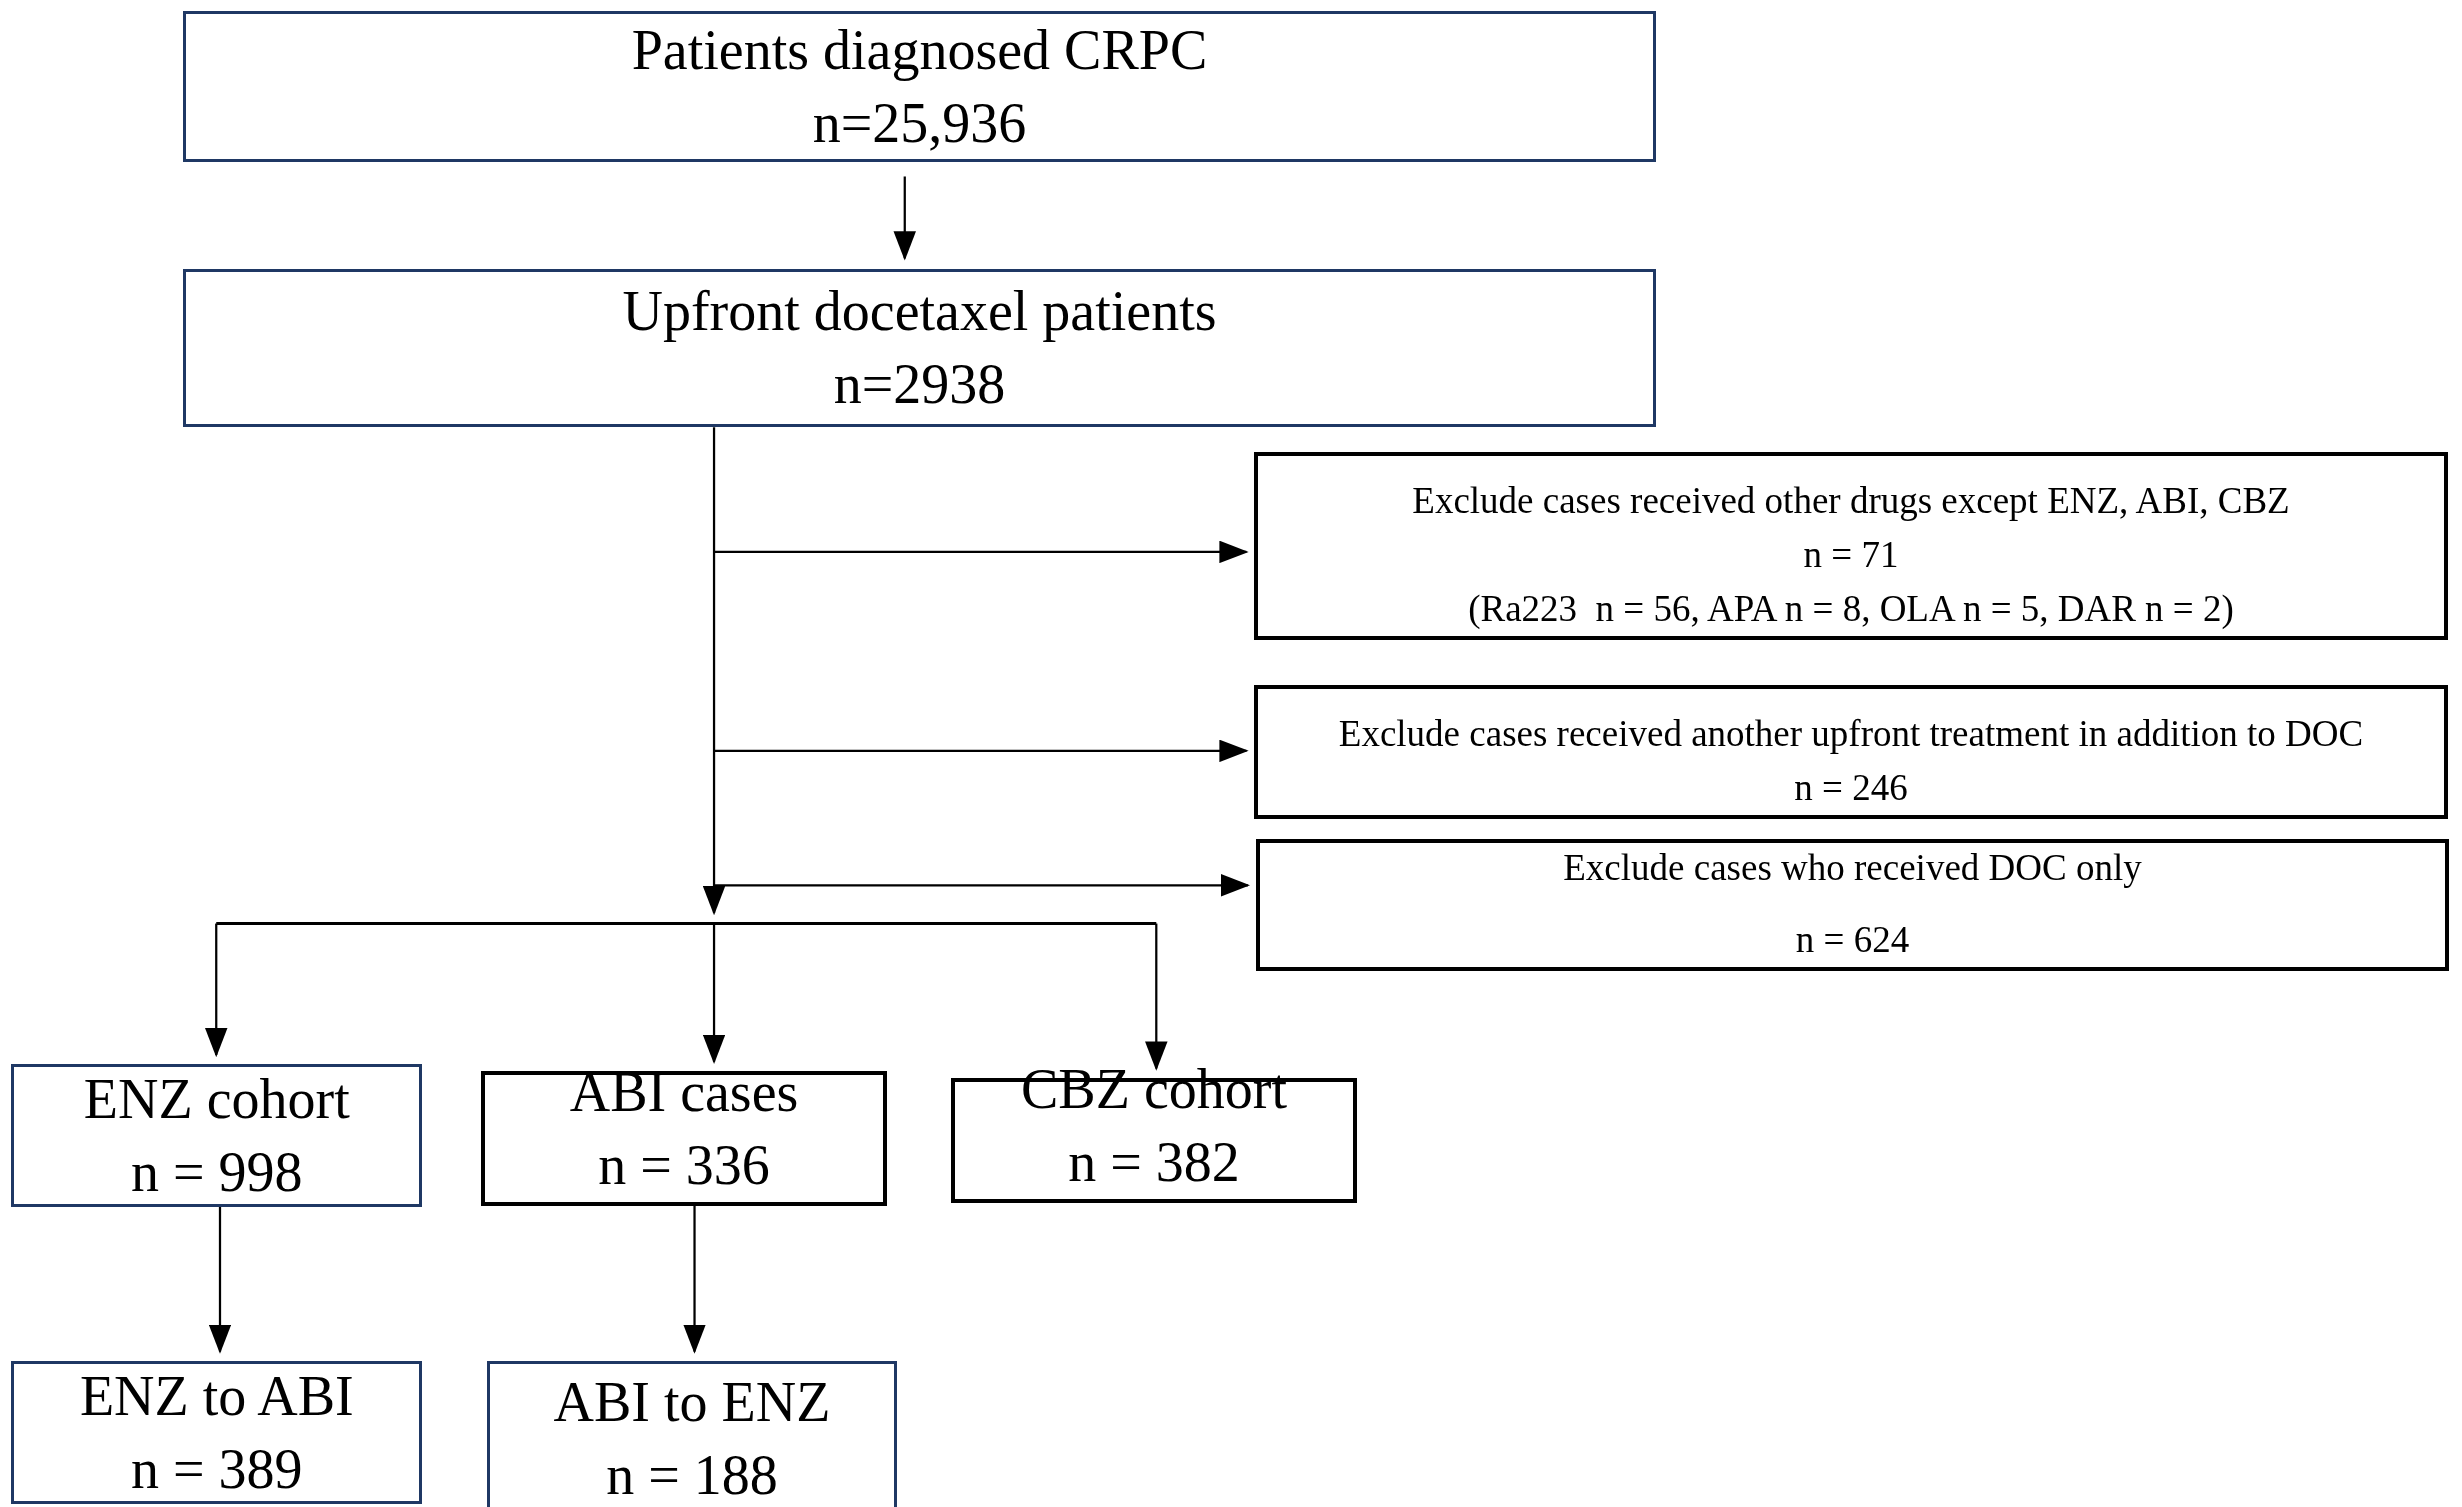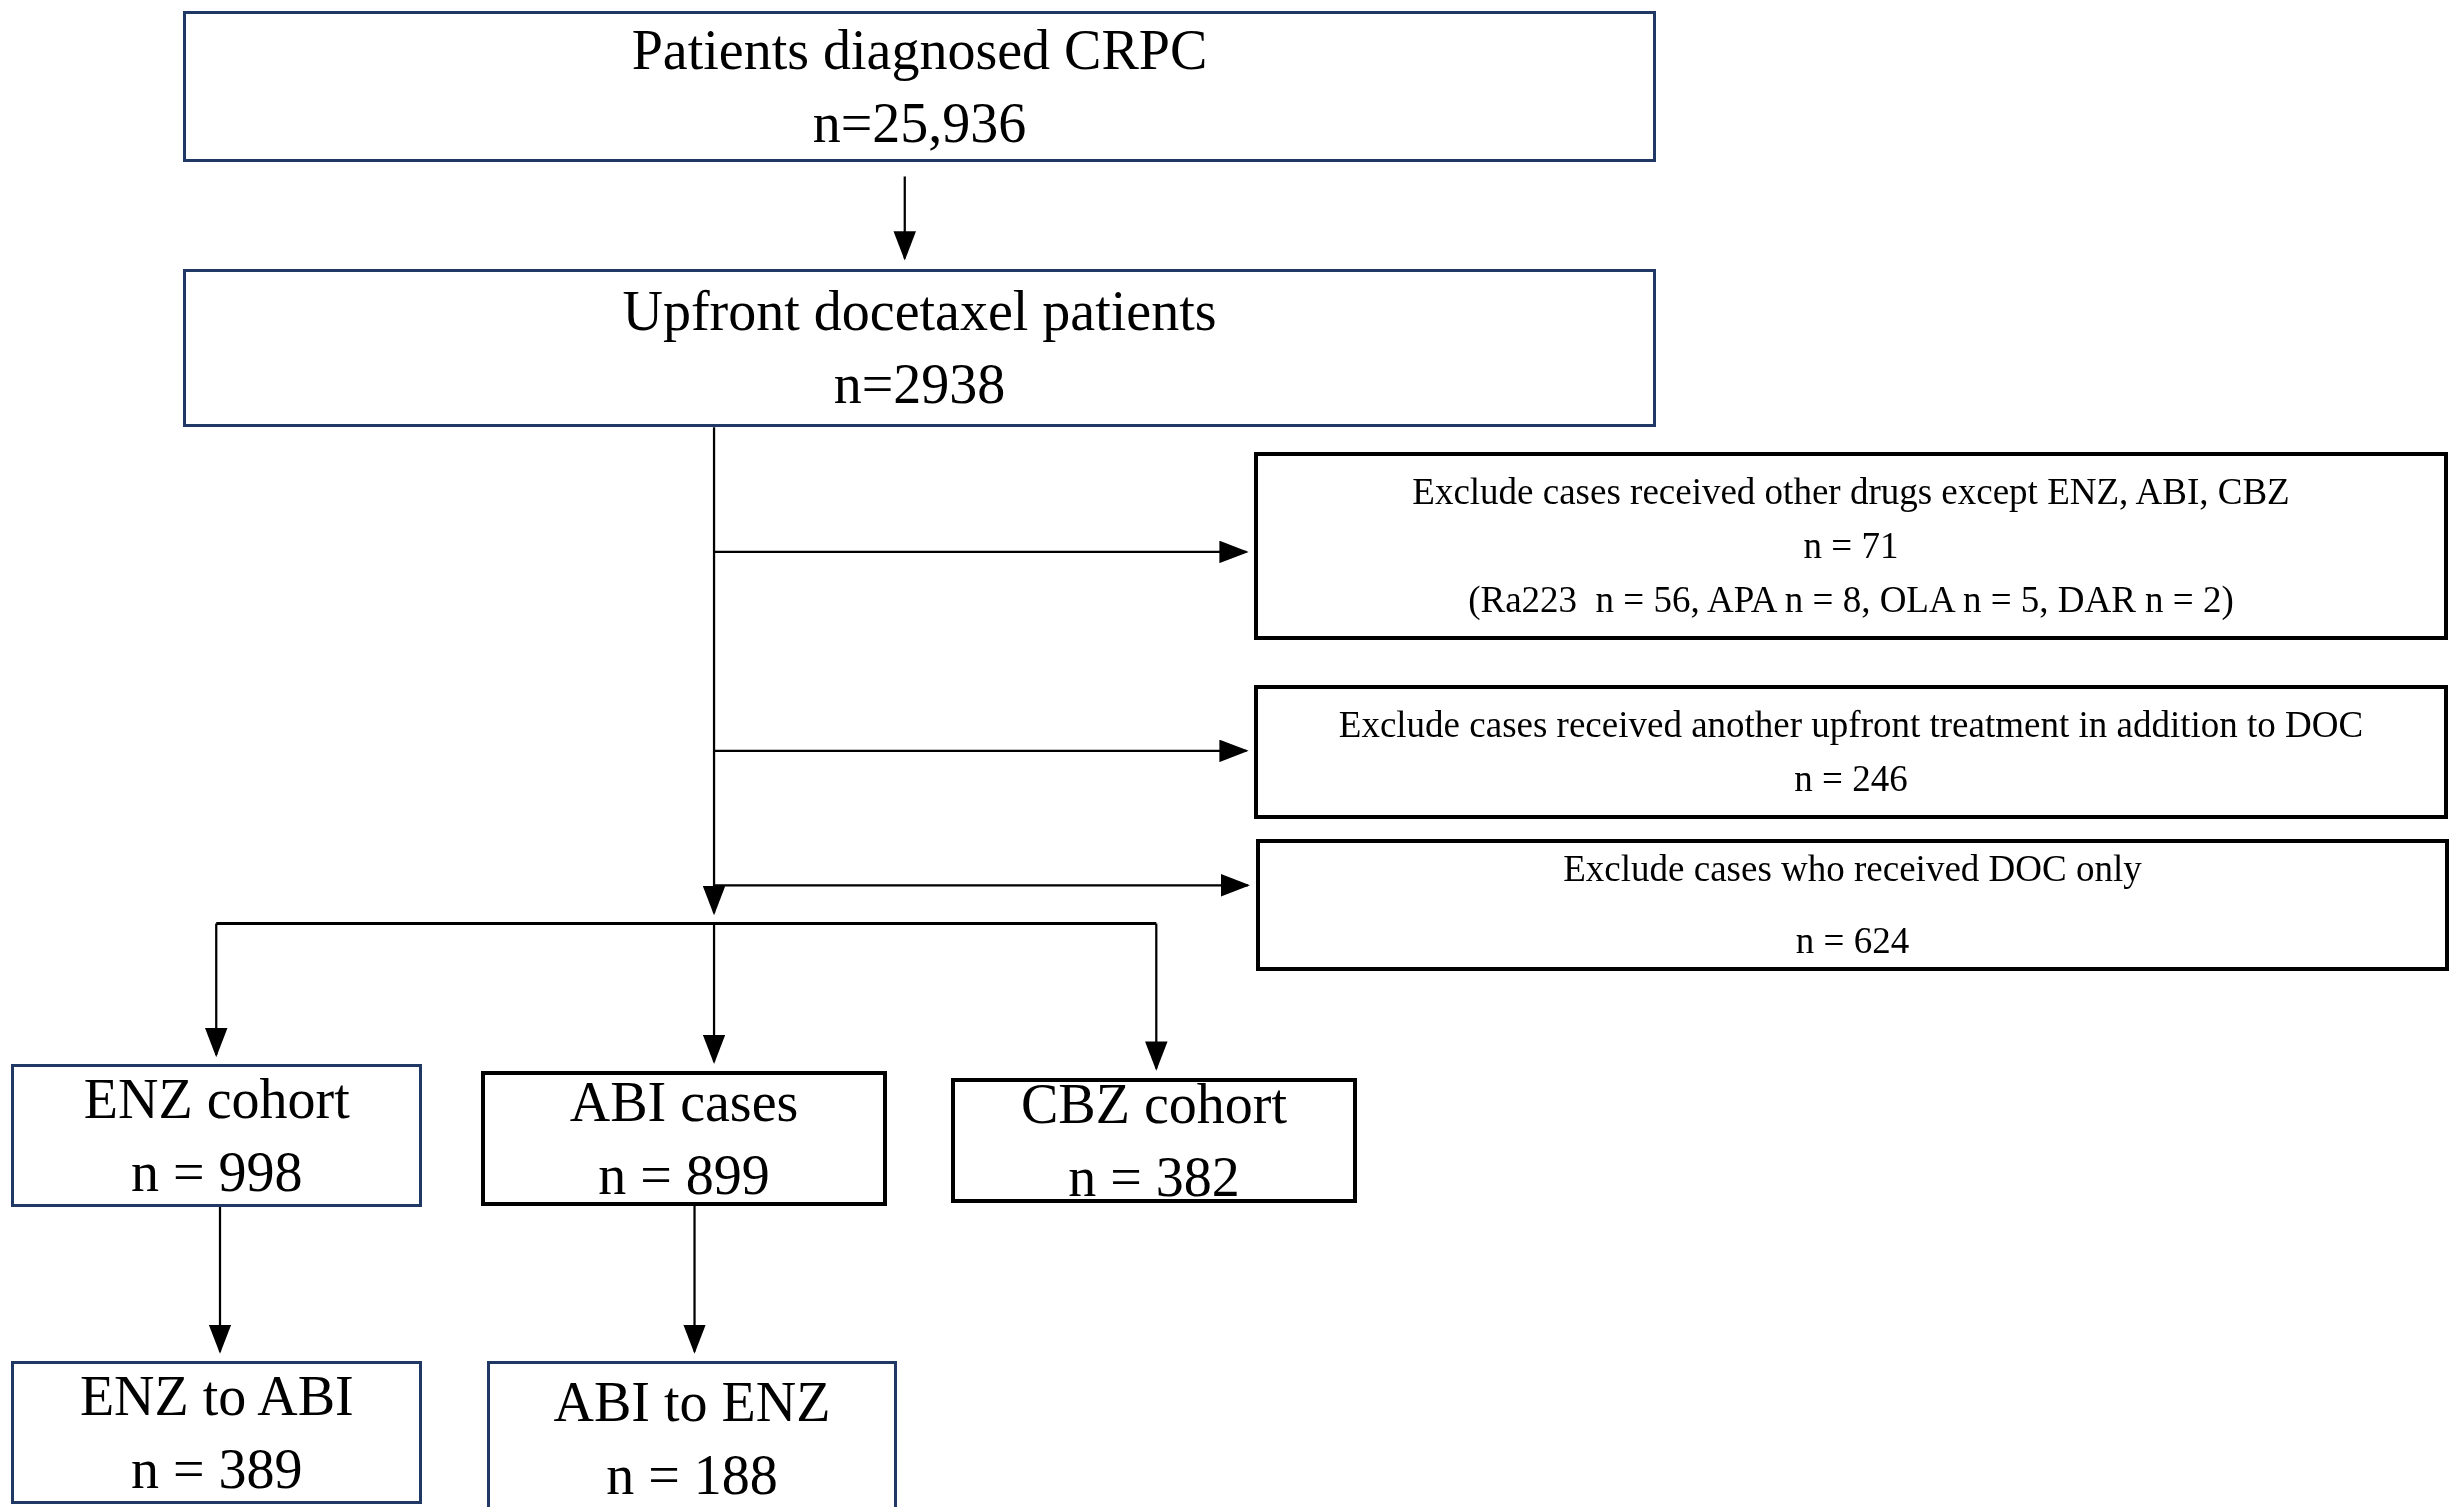--- a/index.html
+++ b/index.html
@@ -16,21 +16,21 @@
     background:#ffffff;
     box-sizing:border-box;
     display:flex;
     flex-direction:column;
     align-items:center;
     justify-content:center;
     text-align:center;
     z-index:2;
   }
   .navy{border:3.8px solid #1f3864;}
-  .black{border:4.5px solid #000000;}
+  .black{border:4.5px solid #000000;justify-content:flex-end;}
   .t-lg{font-size:56px;line-height:73px;white-space:nowrap;}
   .t-sm{font-size:37px;line-height:54px;white-space:nowrap;}
   #connectors{
     position:absolute;left:0;top:0;width:2462px;height:1507px;
     z-index:1;
   }
   #connectors line{stroke:#000000;stroke-width:3;}
   #connectors line.thick{stroke-width:4;}
 </style>
 </head>
@@ -94,21 +94,21 @@
     <div class="t-sm">n = 624</div>
   </div>
 
   <div class="box navy" style="left:11.3px;top:1064px;width:411px;height:143px;">
     <div class="t-lg">ENZ cohort</div>
     <div class="t-lg">n = 998</div>
   </div>
 
   <div class="box black" style="left:481px;top:1071px;width:406px;height:135px;">
     <div class="t-lg">ABI cases</div>
-    <div class="t-lg">n = 899</div>
+    <div class="t-lg">n = 336</div>
   </div>
 
   <div class="box black" style="left:951px;top:1078px;width:406px;height:125px;">
     <div class="t-lg">CBZ cohort</div>
     <div class="t-lg">n = 382</div>
   </div>
 
   <div class="box navy" style="left:11.3px;top:1361px;width:411px;height:143px;">
     <div class="t-lg">ENZ to ABI</div>
     <div class="t-lg">n = 389</div>

